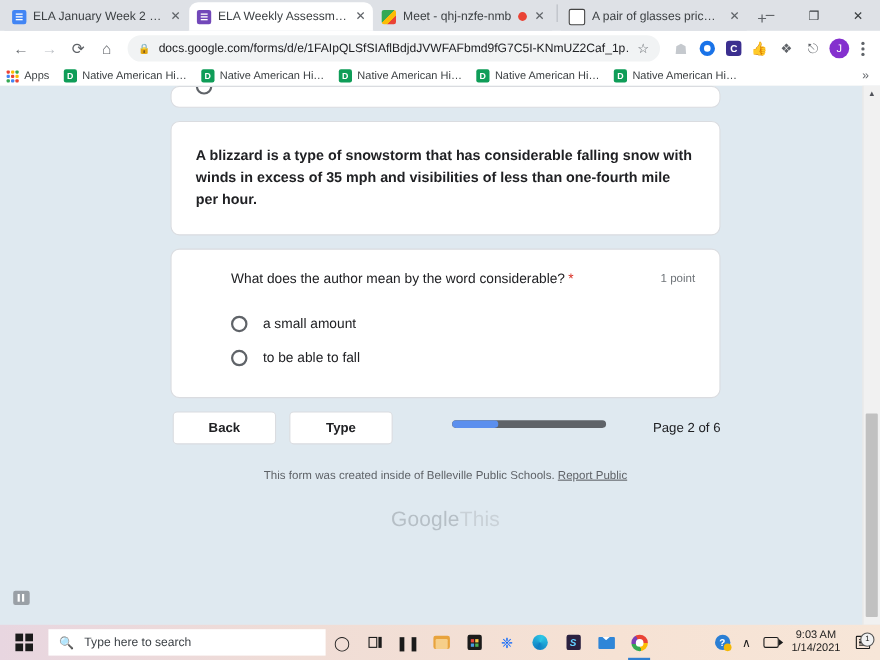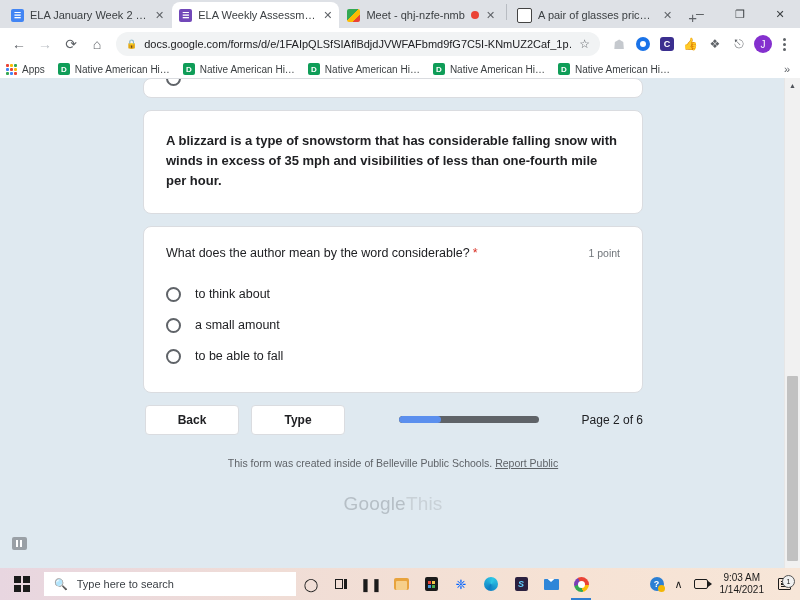--- a/index.html
+++ b/index.html
@@ -80,45 +80,45 @@
   .appsgrid b:nth-child(4){background:#4285f4;}
   .appsgrid b:nth-child(5){background:#ea4335;}
   .appsgrid b:nth-child(6){background:#fbbc05;}
   .appsgrid b:nth-child(7){background:#34a853;}
   .appsgrid b:nth-child(8){background:#4285f4;}
   .appsgrid b:nth-child(9){background:#ea4335;}
   .bmk-overflow{margin-left:auto;font-size:11px;color:#5f6368;padding-right:4px;}
 
   
   .viewport{position:absolute;left:0;top:78px;width:800px;height:490px;background:#dfe9f0;overflow:hidden;}
-  .formwrap{position:absolute;left:143px;top:0;width:500px;}
+  .formwrap{position:absolute;left:155px;top:0;width:500px;}
 
   .card{background:#fff;border:1px solid #dadce0;border-radius:8px;margin-bottom:12px;}
   .card-cut{height:18px;border-radius:8px;overflow:hidden;position:relative;margin-bottom:12px;}
   .cut-radio{position:absolute;left:22px;top:-8px;width:15px;height:15px;border-radius:50%;
     border:2px solid #5f6368;box-sizing:border-box;background:#fff;}
 
   .passage{padding:20px 22px 22px 22px;font-size:13px;line-height:1.55;color:#202124;font-weight:bold;}
 
-  .qcard{padding:18px 22px 20px 22px;}
+  .qcard{padding:18px 22px 20px 22px;margin-left:32px;}
   .qhead{display:flex;align-items:flex-start;justify-content:space-between;}
   .qtitle{font-size:12.5px;color:#202124;line-height:1.4;}
   .qtitle .req{color:#d93025;margin-left:3px;}
   .qpoints{font-size:10.5px;color:#70757a;white-space:nowrap;margin-left:16px;padding-top:2px;}
   .options{margin-top:16px;}
   .opt{display:flex;align-items:center;height:31px;}
   .radio{width:15px;height:15px;border-radius:50%;border:2px solid #5f6368;box-sizing:border-box;
     flex:0 0 15px;margin-right:14px;}
   .optlabel{font-size:12.5px;color:#202124;}
 
   .navrow{display:flex;align-items:center;margin-top:1px;padding-left:2px;}
   .btn{background:#fff;border:1px solid #dadce0;border-radius:4px;height:28px;min-width:64px;
     display:flex;align-items:center;justify-content:center;font-size:12px;color:#202124;
     font-weight:bold;margin-right:12px;padding:0 14px;}
-  .progwrap{display:flex;align-items:center;margin-left:auto;gap:29px;}
+  .progwrap{display:flex;align-items:flex-start;margin-left:auto;gap:29px;}
   .progbar{width:140px;height:7px;border-radius:4px;background:#5f6368;overflow:hidden;}
   .progfill{height:100%;background:#5b8fee;border-radius:4px;}
   .pagelabel{font-size:12px;color:#202124;margin-left:14px;white-space:nowrap;}
 
   .notice{font-size:10.5px;color:#5f6368;margin-top:16px;padding-left:2px;}
   .createdby{text-align:center;font-size:10.5px;color:#5f6368;margin-top:22px;}
   .createdby u{text-decoration:underline;}
   .gflogo{text-align:center;margin-top:24px;font-size:19px;color:#b6bfc6;letter-spacing:0.2px;}
   .gflogo span:last-child{color:#c9d1d7;}
 
@@ -319,24 +319,20 @@
         <div class="qcard">
           <div class="qhead">
             <div class="qtitle">
               <span>What does the author mean by the word considerable?</span><span class="req">*</span>
             </div>
             <div class="qpoints">1 point</div>
           </div>
           <div class="options">
             <div class="opt">
               <span class="radio"></span>
-              <span class="optlabel">to think about</span>
-            </div>
-            <div class="opt">
-              <span class="radio"></span>
               <span class="optlabel">a small amount</span>
             </div>
             <div class="opt">
               <span class="radio"></span>
               <span class="optlabel">to be able to fall</span>
             </div>
           </div>
         </div>
       </div>
 

